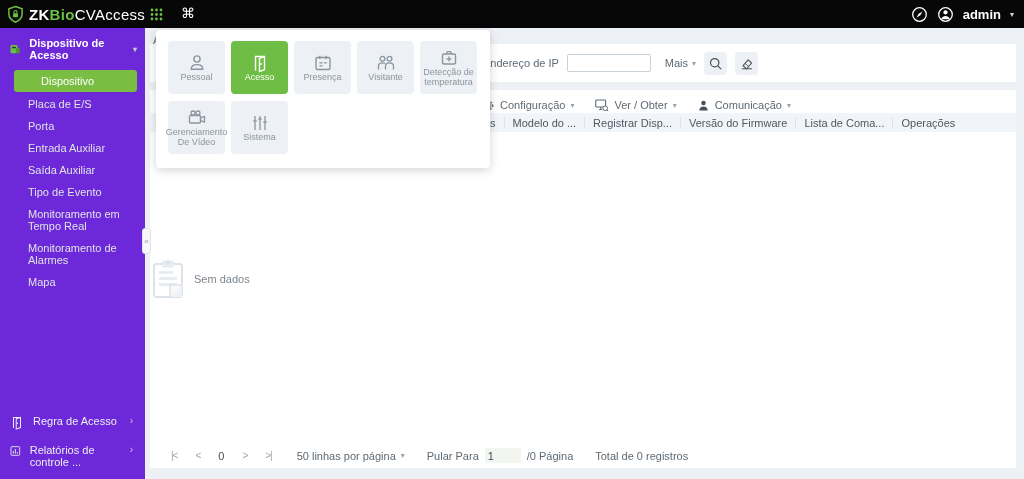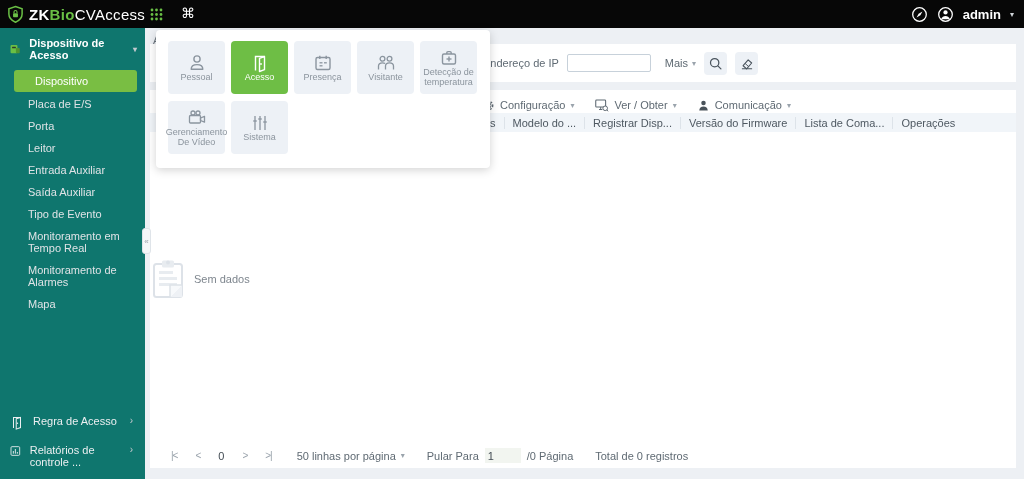--- a/index.html
+++ b/index.html
@@ -25,29 +25,29 @@
   .logo-text .rest { font-weight:normal;text-align:center; }
   .apps-btn { position:absolute; left:150px; top:8px; cursor:pointer; }
   .cmd-btn { position:absolute; left:181px; top:5px; font-size:14px; color:#fff; cursor:pointer; }
   .topbar-right { position:absolute; right:10px; top:0; height:28px; display:flex; align-items:center; gap:9px; }
   .tb-caret { font-size:8px; color:#cfd4d8; }
   .admin-label { font-size:13px; font-weight:bold; }
 
   
   .sidebar {
     position:absolute; top:28px; left:0; bottom:0; width:145px;
-    background:#0f766e; color:#dfe3e6;
+    background:#6d28d9; color:#dfe3e6;
   }
   .side-header { display:flex; align-items:center; gap:8px; padding:9px 8px 7px 9px; color:#fff; font-weight:bold; font-size:11px; cursor:pointer; }
   .side-header .chev { margin-left:auto; color:#c3c9ce; font-size:8px; }
   .side-list { margin-top:2px; }
   .side-item { padding:5px 12px 5px 28px; line-height:12px; cursor:pointer; }
   .side-item.selected {
     background:#79be43; color:#fff;
-    margin:1px 8px 1px 14px; padding:5px 4px 5px 21px;
+    margin:1px 8px 1px 14px; padding:5px 4px 5px 27px;
     border-radius:3px;
   }
   .side-bottom { position:absolute; bottom:4px; left:0; right:0; }
   .side-bottom-item { display:flex; gap:9px; padding:7px 12px 7px 10px; font-weight:normal; color:#eceff1; cursor:pointer; }
   .side-bottom-item .chev { margin-left:auto; color:#c3c9ce; font-size:10px; }
 
   
   .main { position:absolute; left:145px; top:28px; right:0; bottom:0; background:#edf0f4; }
   .breadcrumb { position:absolute; left:8px; top:6px; color:#6a737c; }
 
@@ -151,21 +151,20 @@
       <rect x="9" y="6" width="5" height="7" rx="1" fill="#4f9430"></rect>
       <rect x="4" y="4.5" width="5" height="2" rx="0.5" fill="#2f3a2c"></rect>
     </svg>
     <span>Dispositivo de Acesso</span>
     <span class="chev">▾</span>
   </div>
   <div class="side-list">
     <div class="side-item selected">Dispositivo</div>
     <div class="side-item">Placa de E/S</div>
     <div class="side-item">Porta</div>
-    <div class="side-item">Leitor</div>
     <div class="side-item">Entrada Auxiliar</div>
     <div class="side-item">Saída Auxiliar</div>
     <div class="side-item">Tipo de Evento</div>
     <div class="side-item">Monitoramento em Tempo Real</div>
     <div class="side-item">Monitoramento de Alarmes</div>
     <div class="side-item">Mapa</div>
   </div>
   <div class="side-bottom">
     <div class="side-bottom-item">
       <svg width="14" height="15" viewBox="0 0 18 19">

